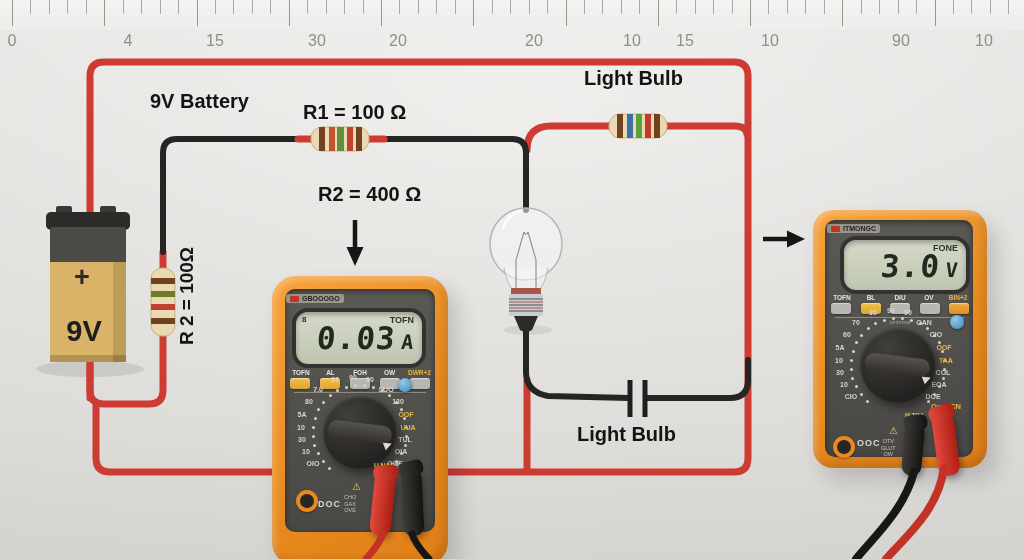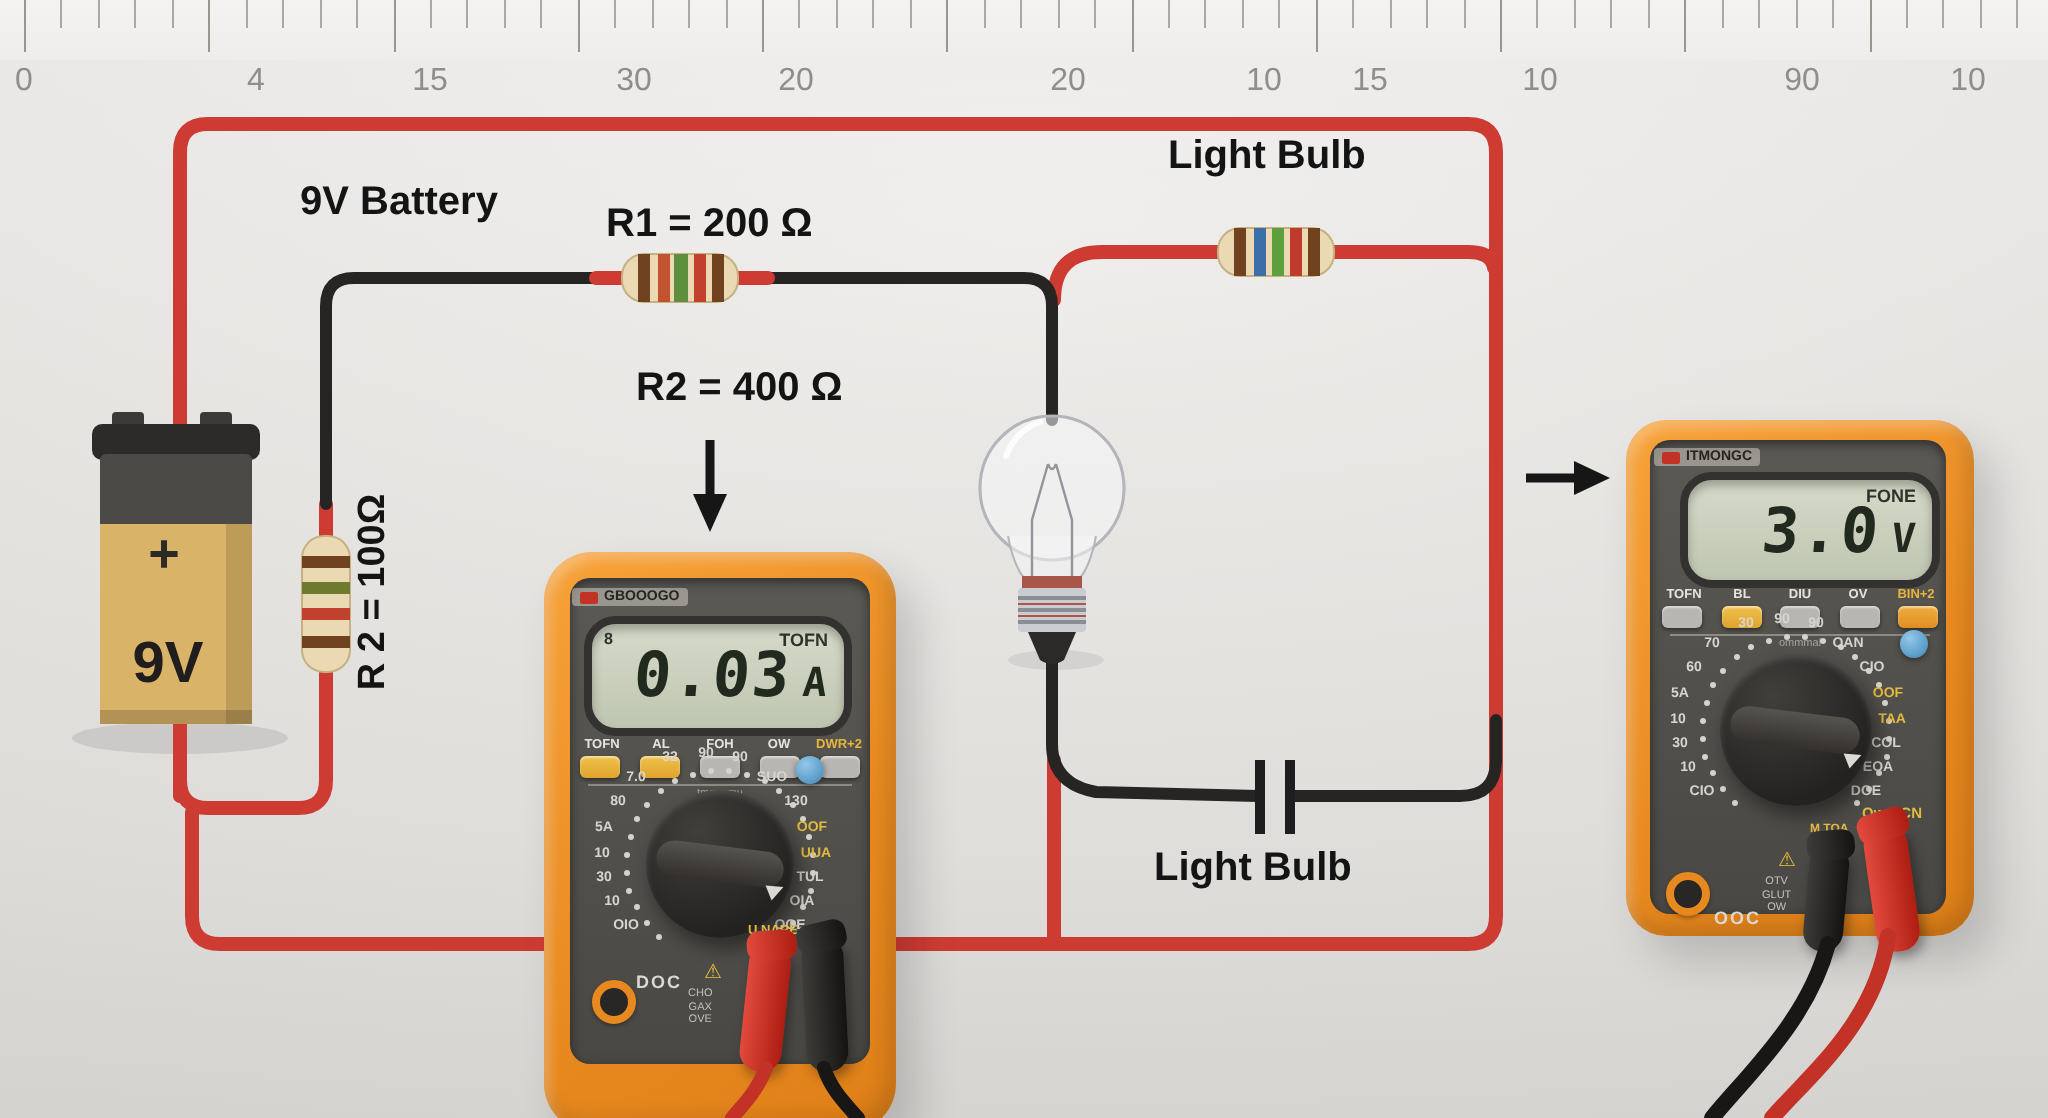--- a/index.html
+++ b/index.html
@@ -223,21 +223,21 @@
 
     <g fill="#161616">
       <path d="M 355 220 L 355 249" stroke="#161616" stroke-width="4.5"></path>
       <path d="M 346.5 247 L 363.5 247 L 355 266 Z"></path>
       <path d="M 763 239 L 789 239" stroke="#161616" stroke-width="4.5"></path>
       <path d="M 787 230.5 L 787 247.5 L 805 239 Z"></path>
     </g>
   </svg>
 
   <div class="lbl" style="left:150px;top:90px">9V Battery</div>
-  <div class="lbl" style="left:303px;top:101px">R1 = 200 Ω</div>
+  <div class="lbl" style="left:303px;top:101px">R1 = 100 Ω</div>
   <div class="lbl" style="left:318px;top:183px">R2 = 400 Ω</div>
   <div class="lbl" style="left:584px;top:67px">Light Bulb</div>
   <div class="lbl" style="left:577px;top:423px">Light Bulb</div>
   <div class="lbl vert" style="left:187px;top:296px">R 2 = 100Ω</div>
 
   <div class="meter" style="left:272px;top:276px;width:176px;height:290px">
     <div class="m-face" style="left:13px;right:13px;top:13px;height:243px"></div>
     <div class="m-brand" style="left:14px;top:18px">
       <span class="m-chip"></span>
       <span>GBOOOGO</span>
@@ -308,21 +308,21 @@
       <span class="dlab" style="left:38px;top:-31px">130</span>
       <span class="dlab y" style="left:46px;top:-18px">OOF</span>
       <span class="dlab y" style="left:48px;top:-5px">UUA</span>
       <span class="dlab" style="left:45px;top:7px">TUL</span>
       <span class="dlab" style="left:41px;top:19px">OIA</span>
       <span class="dlab" style="left:35px;top:31px">OOE</span>
       <div class="m-knob"></div>
     </div>
     <div class="m-blue" style="left:126px;top:102px"></div>
     <div class="m-port" style="left:24px;top:214px"></div>
-    <span class="m-portlbl" style="left:46px;top:210px">DOC</span>
+    <span class="m-portlbl" style="left:46px;top:223px">DOC</span>
     <span class="m-warnicon" style="left:80px;top:206px">⚠</span>
     <span class="m-micro" style="left:72px;top:218px">CHO
 GAX
 OVE</span>
     <span class="m-hint" style="left:102px;top:186px">U NARE</span>
     <div class="m-probe red" style="left:100px;top:198px;width:21px;height:62px;transform:rotate(6deg)"></div>
     <div class="m-probe black" style="left:130px;top:194px;width:21px;height:66px;transform:rotate(-3deg)"></div>
   </div>
 
   <div class="meter" style="left:813px;top:210px;width:174px;height:258px;border-radius:20px">
@@ -396,21 +396,21 @@
       <span class="dlab" style="left:38px;top:-31px">CIO</span>
       <span class="dlab y" style="left:46px;top:-18px">OOF</span>
       <span class="dlab y" style="left:48px;top:-5px">TAA</span>
       <span class="dlab" style="left:45px;top:7px">COL</span>
       <span class="dlab" style="left:41px;top:19px">EOA</span>
       <span class="dlab" style="left:35px;top:31px">DOE</span>
       <div class="m-knob" style="left:-38px;top:-38px;width:76px;height:76px"></div>
     </div>
     <div class="m-blue" style="left:137px;top:105px"></div>
     <div class="m-port" style="left:20px;top:226px"></div>
-    <span class="m-portlbl" style="left:44px;top:244px">OOC</span>
+    <span class="m-portlbl" style="left:44px;top:228px">OOC</span>
     <span class="m-warnicon" style="left:76px;top:216px">⚠</span>
     <span class="m-micro" style="left:68px;top:228px">OTV
 GLUT
 OW</span>
     <span class="m-hint" style="left:118px;top:192px;font-size:7.5px">Ow DCN</span>
     <span class="m-hint" style="left:92px;top:202px;font-size:6px">M TOA</span>
     <div class="m-probe black" style="left:90px;top:214px;width:20px;height:52px;transform:rotate(5deg)"></div>
     <div class="m-probe red" style="left:122px;top:204px;width:22px;height:62px;transform:rotate(-8deg)"></div>
   </div>
 

